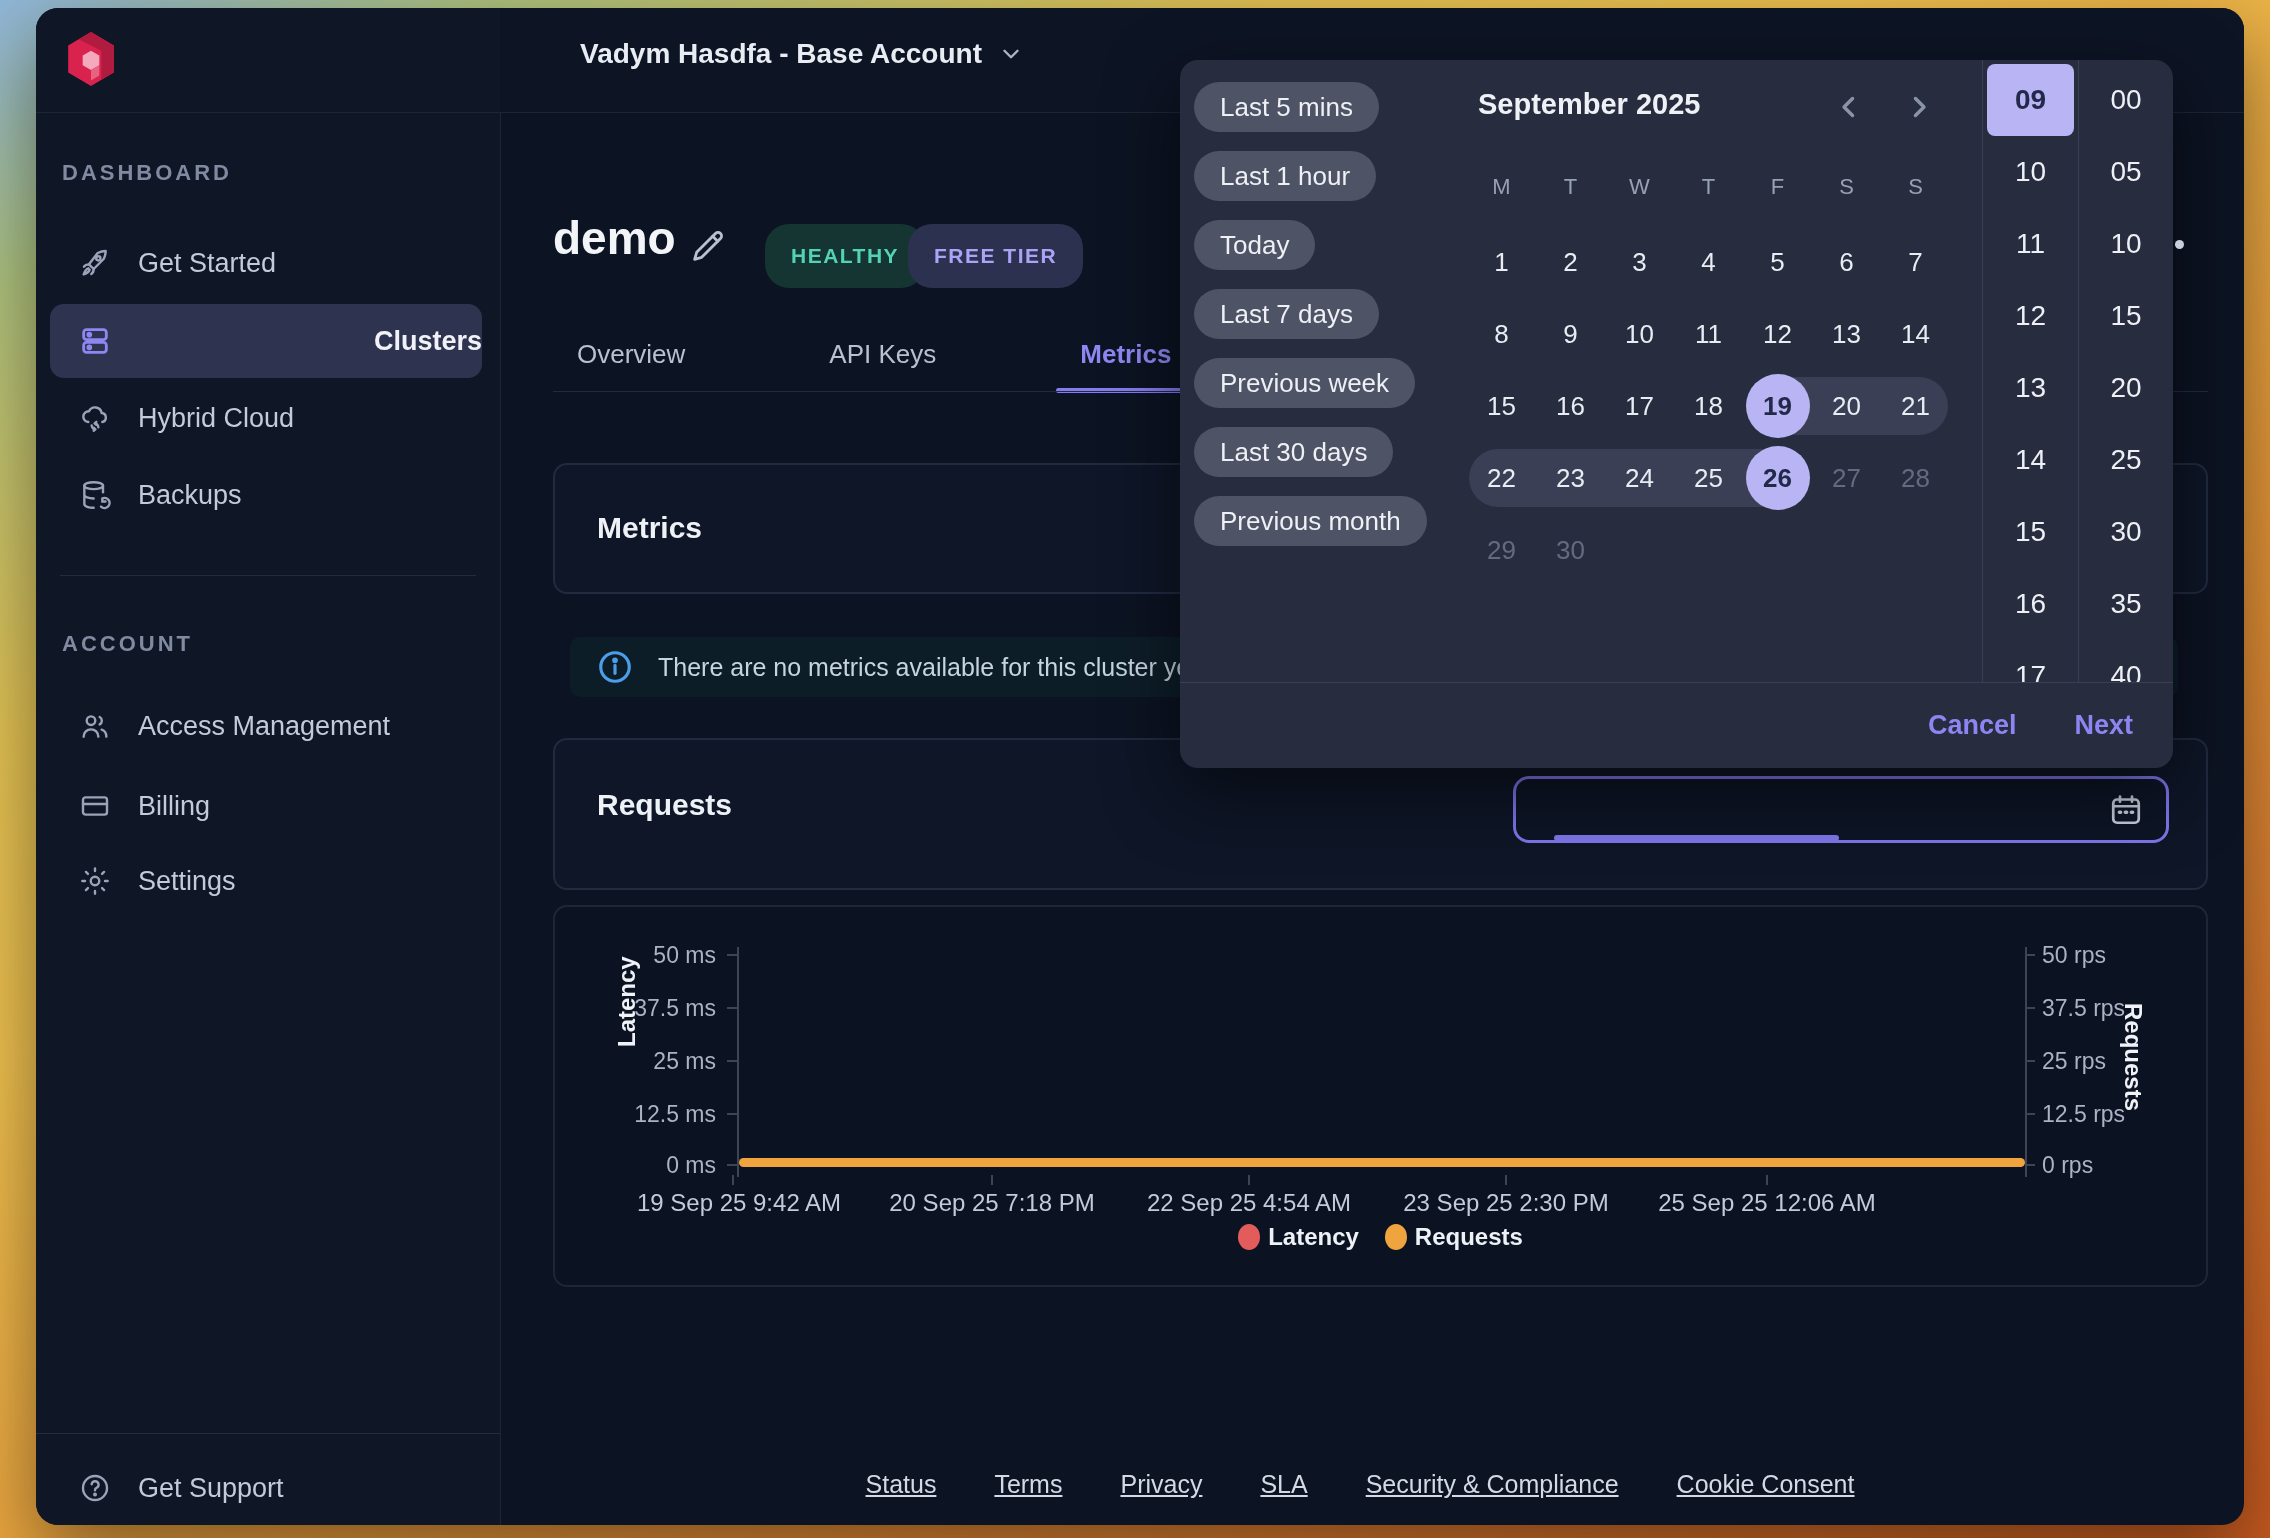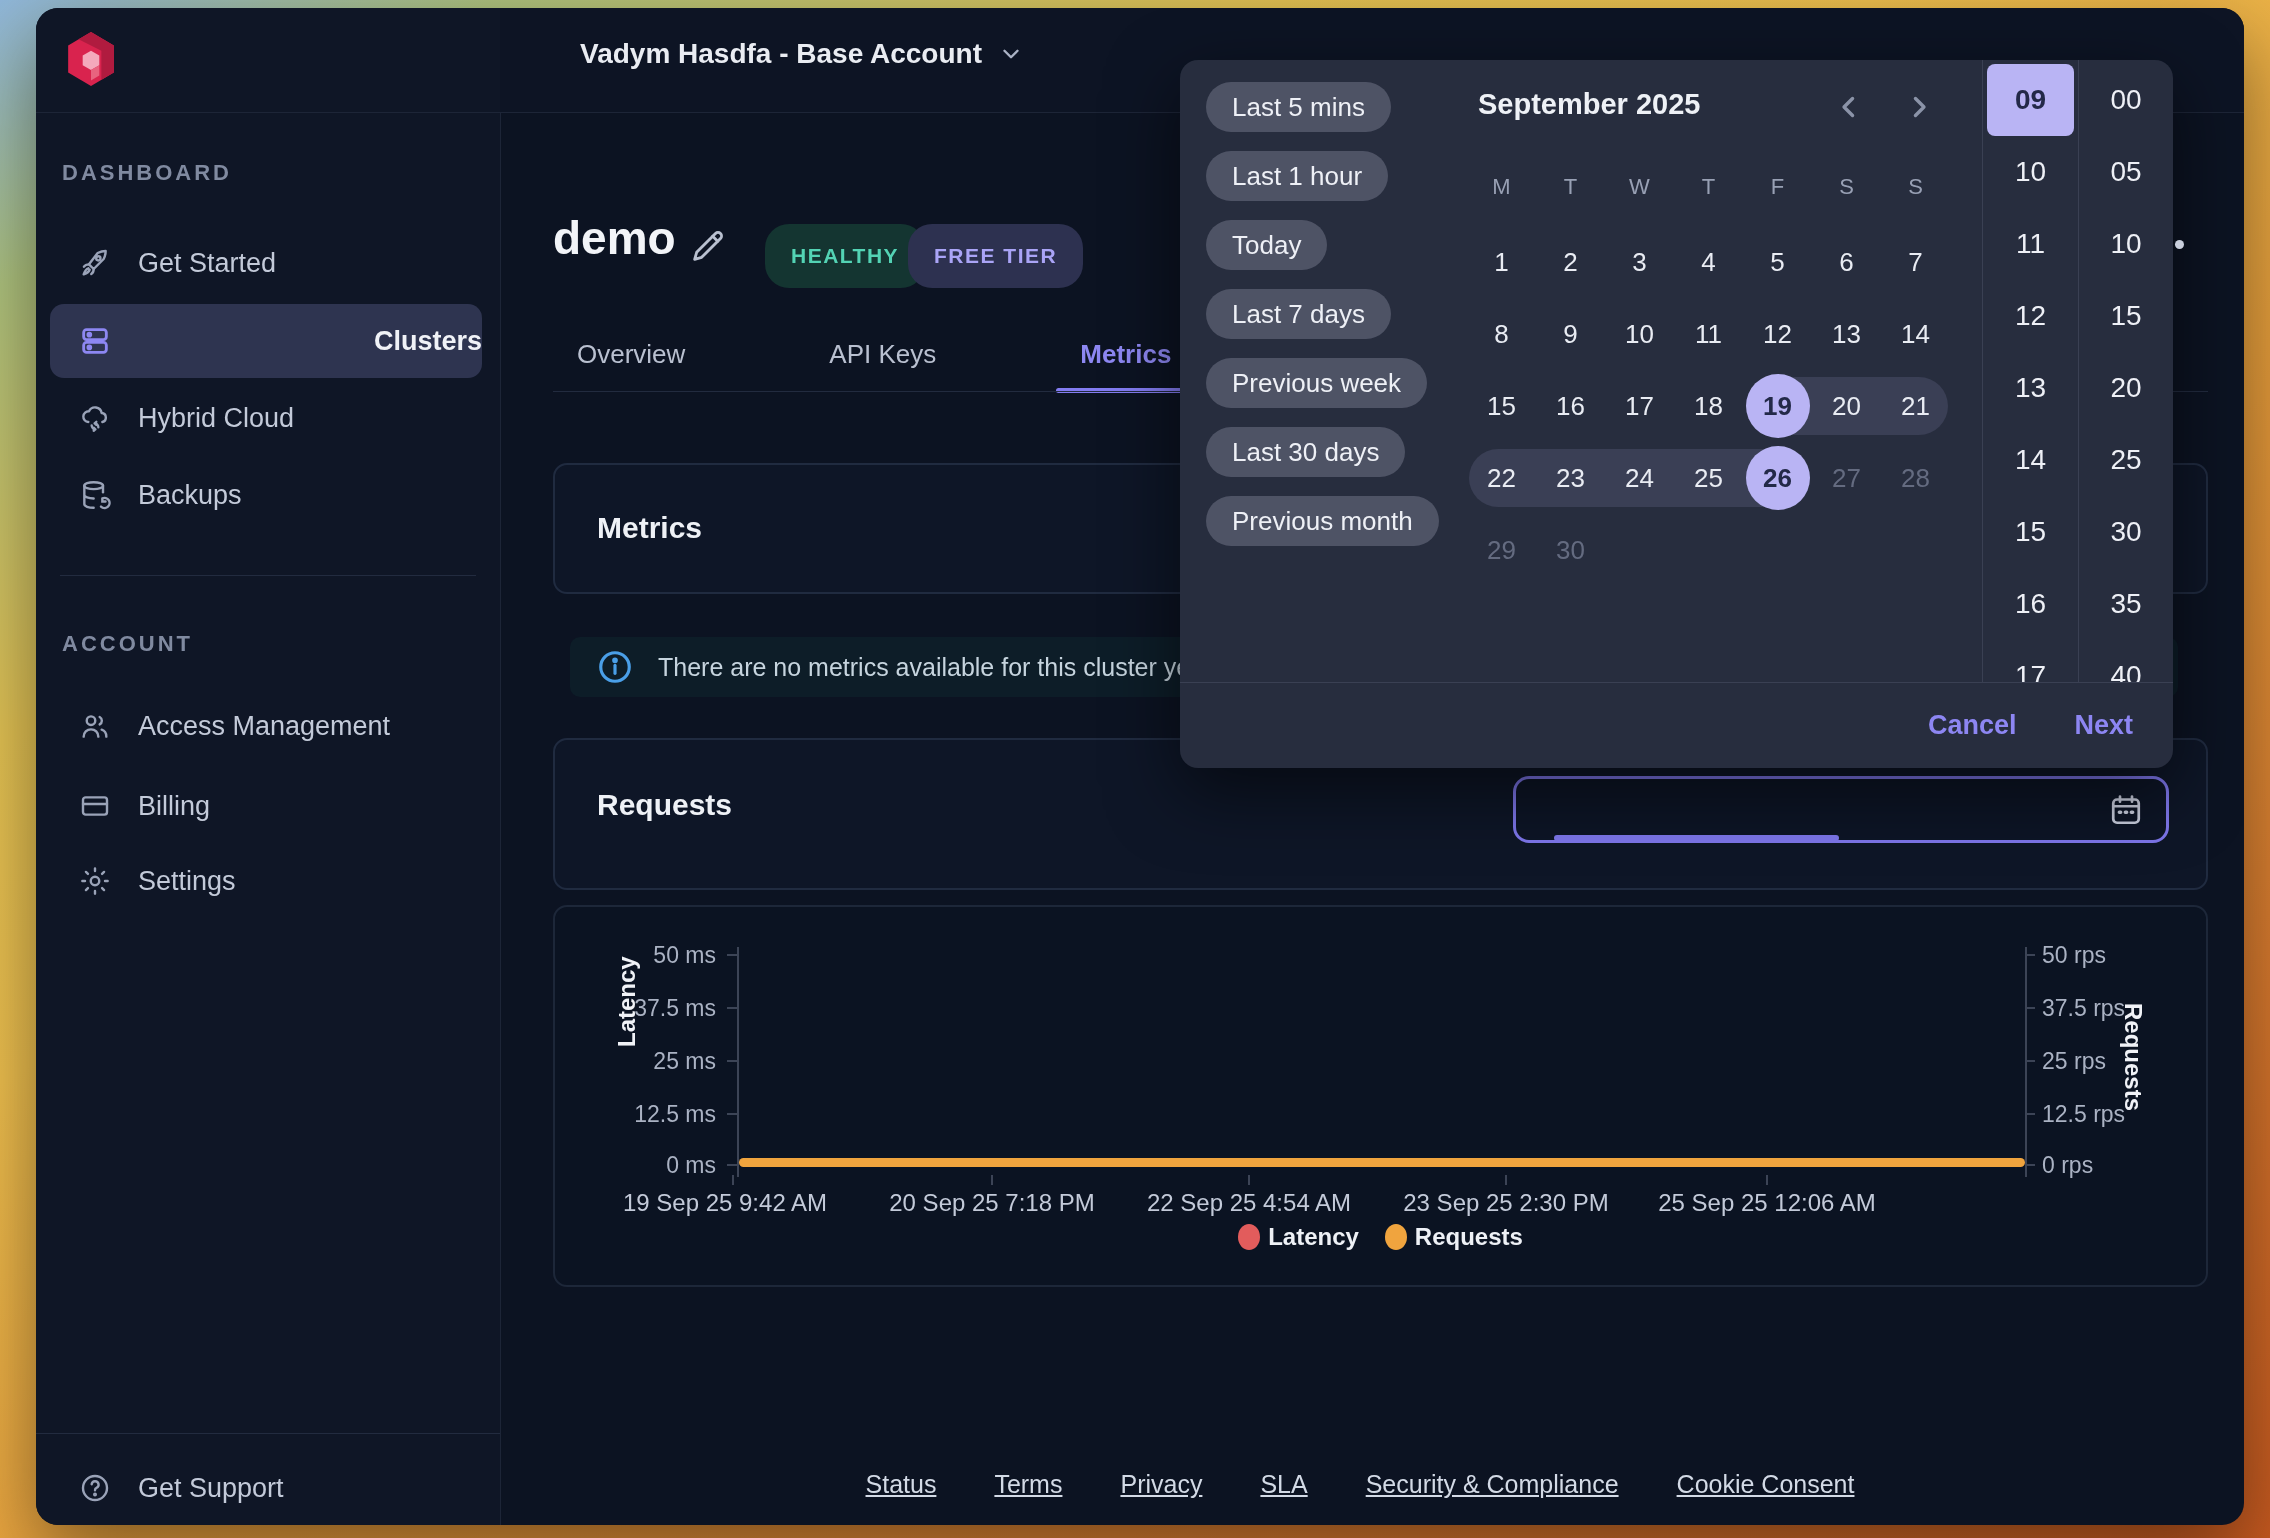--- a/index.html
+++ b/index.html
@@ -55,21 +55,21 @@
   .xlabel{position:absolute;top:282px;font-size:24px;color:#c3cad9;transform:translateX(-50%);white-space:nowrap;}
   .legend{position:absolute;left:0;top:316px;width:100%;display:flex;justify-content:center;gap:26px;}
   .leg-item{display:flex;align-items:center;gap:8px;font-size:24px;color:#eef1f6;font-weight:700;}
   .leg-dot{width:22px;height:26px;border-radius:50%;}
   
   .footer{position:absolute;left:480px;right:40px;top:1462px;display:flex;justify-content:center;gap:58px;}
   .footer a{font-size:25px;color:#d3dae6;text-decoration:underline;cursor:pointer;}
   
   .popup{position:absolute;left:1144px;top:52px;width:993px;height:708px;background:#272d3e;border-radius:18px;
     box-shadow:0 24px 70px rgba(0,0,0,.55);z-index:10;}
-  .pill-col{position:absolute;left:26px;top:22px;display:flex;flex-direction:column;gap:19px;align-items:flex-start;}
+  .pill-col{position:absolute;left:14px;top:22px;display:flex;flex-direction:column;gap:19px;align-items:flex-start;}
   .pill{height:50px;border-radius:25px;background:#4e5365;color:#eef0f6;font-size:26px;display:flex;align-items:center;padding:0 26px;cursor:pointer;white-space:nowrap;}
   .month-title{position:absolute;left:298px;top:28px;font-size:29px;font-weight:800;color:#eef1f6;}
   .cal-nav{position:absolute;top:30px;width:34px;height:34px;color:#8b93a8;cursor:pointer;}
   .weekdays{position:absolute;left:287px;top:112px;display:grid;grid-template-columns:repeat(7,69px);}
   .weekdays div{height:30px;display:flex;align-items:center;justify-content:center;font-size:22px;color:#98a0b4;}
   #cal-grid{position:absolute;left:287px;top:166px;display:grid;grid-template-columns:repeat(7,69px);grid-auto-rows:72px;}
   .cal-cell{position:relative;display:flex;align-items:center;justify-content:center;cursor:pointer;}
   .rangebg{position:absolute;top:7px;height:58px;background:#3a3f55;left:-1px;right:-1px;}
   .r-start{left:50%;right:-1px;}
   .r-end{left:-1px;right:50%;}
@@ -286,21 +286,21 @@
           <div class="tickmark" style="left: 1470px; top: 100px; width: 10px; height: 2px;"></div>
           <div class="ytick" style="left: 1487px; top: 154px;">25 rps</div>
           <div class="tickmark" style="left: 1470px; top: 153px; width: 10px; height: 2px;"></div>
           <div class="ytick" style="left: 1487px; top: 207px;">12.5 rps</div>
           <div class="tickmark" style="left: 1470px; top: 206px; width: 10px; height: 2px;"></div>
           <div class="ytick" style="left: 1487px; top: 258px;">0 rps</div>
           <div class="tickmark" style="left: 1470px; top: 257px; width: 10px; height: 2px;"></div>
         </div>
     <div class="orange-line"></div>
     <div id="xlabels">
-          <div class="xlabel" style="left: 170px; text-align: right;">19 Sep 25 9:42 AM</div>
+          <div class="xlabel" style="left: 184px; text-align: right;">19 Sep 25 9:42 AM</div>
           <div class="tickmark" style="left: 177px; top: 268px; width: 2px; height: 10px;"></div>
           <div class="xlabel" style="left: 437px;">20 Sep 25 7:18 PM</div>
           <div class="tickmark" style="left: 436px; top: 268px; width: 2px; height: 10px;"></div>
           <div class="xlabel" style="left: 694px;">22 Sep 25 4:54 AM</div>
           <div class="tickmark" style="left: 693px; top: 268px; width: 2px; height: 10px;"></div>
           <div class="xlabel" style="left: 951px;">23 Sep 25 2:30 PM</div>
           <div class="tickmark" style="left: 950px; top: 268px; width: 2px; height: 10px;"></div>
           <div class="xlabel" style="left: 1212px;">25 Sep 25 12:06 AM</div>
           <div class="tickmark" style="left: 1211px; top: 268px; width: 2px; height: 10px;"></div>
         </div>

